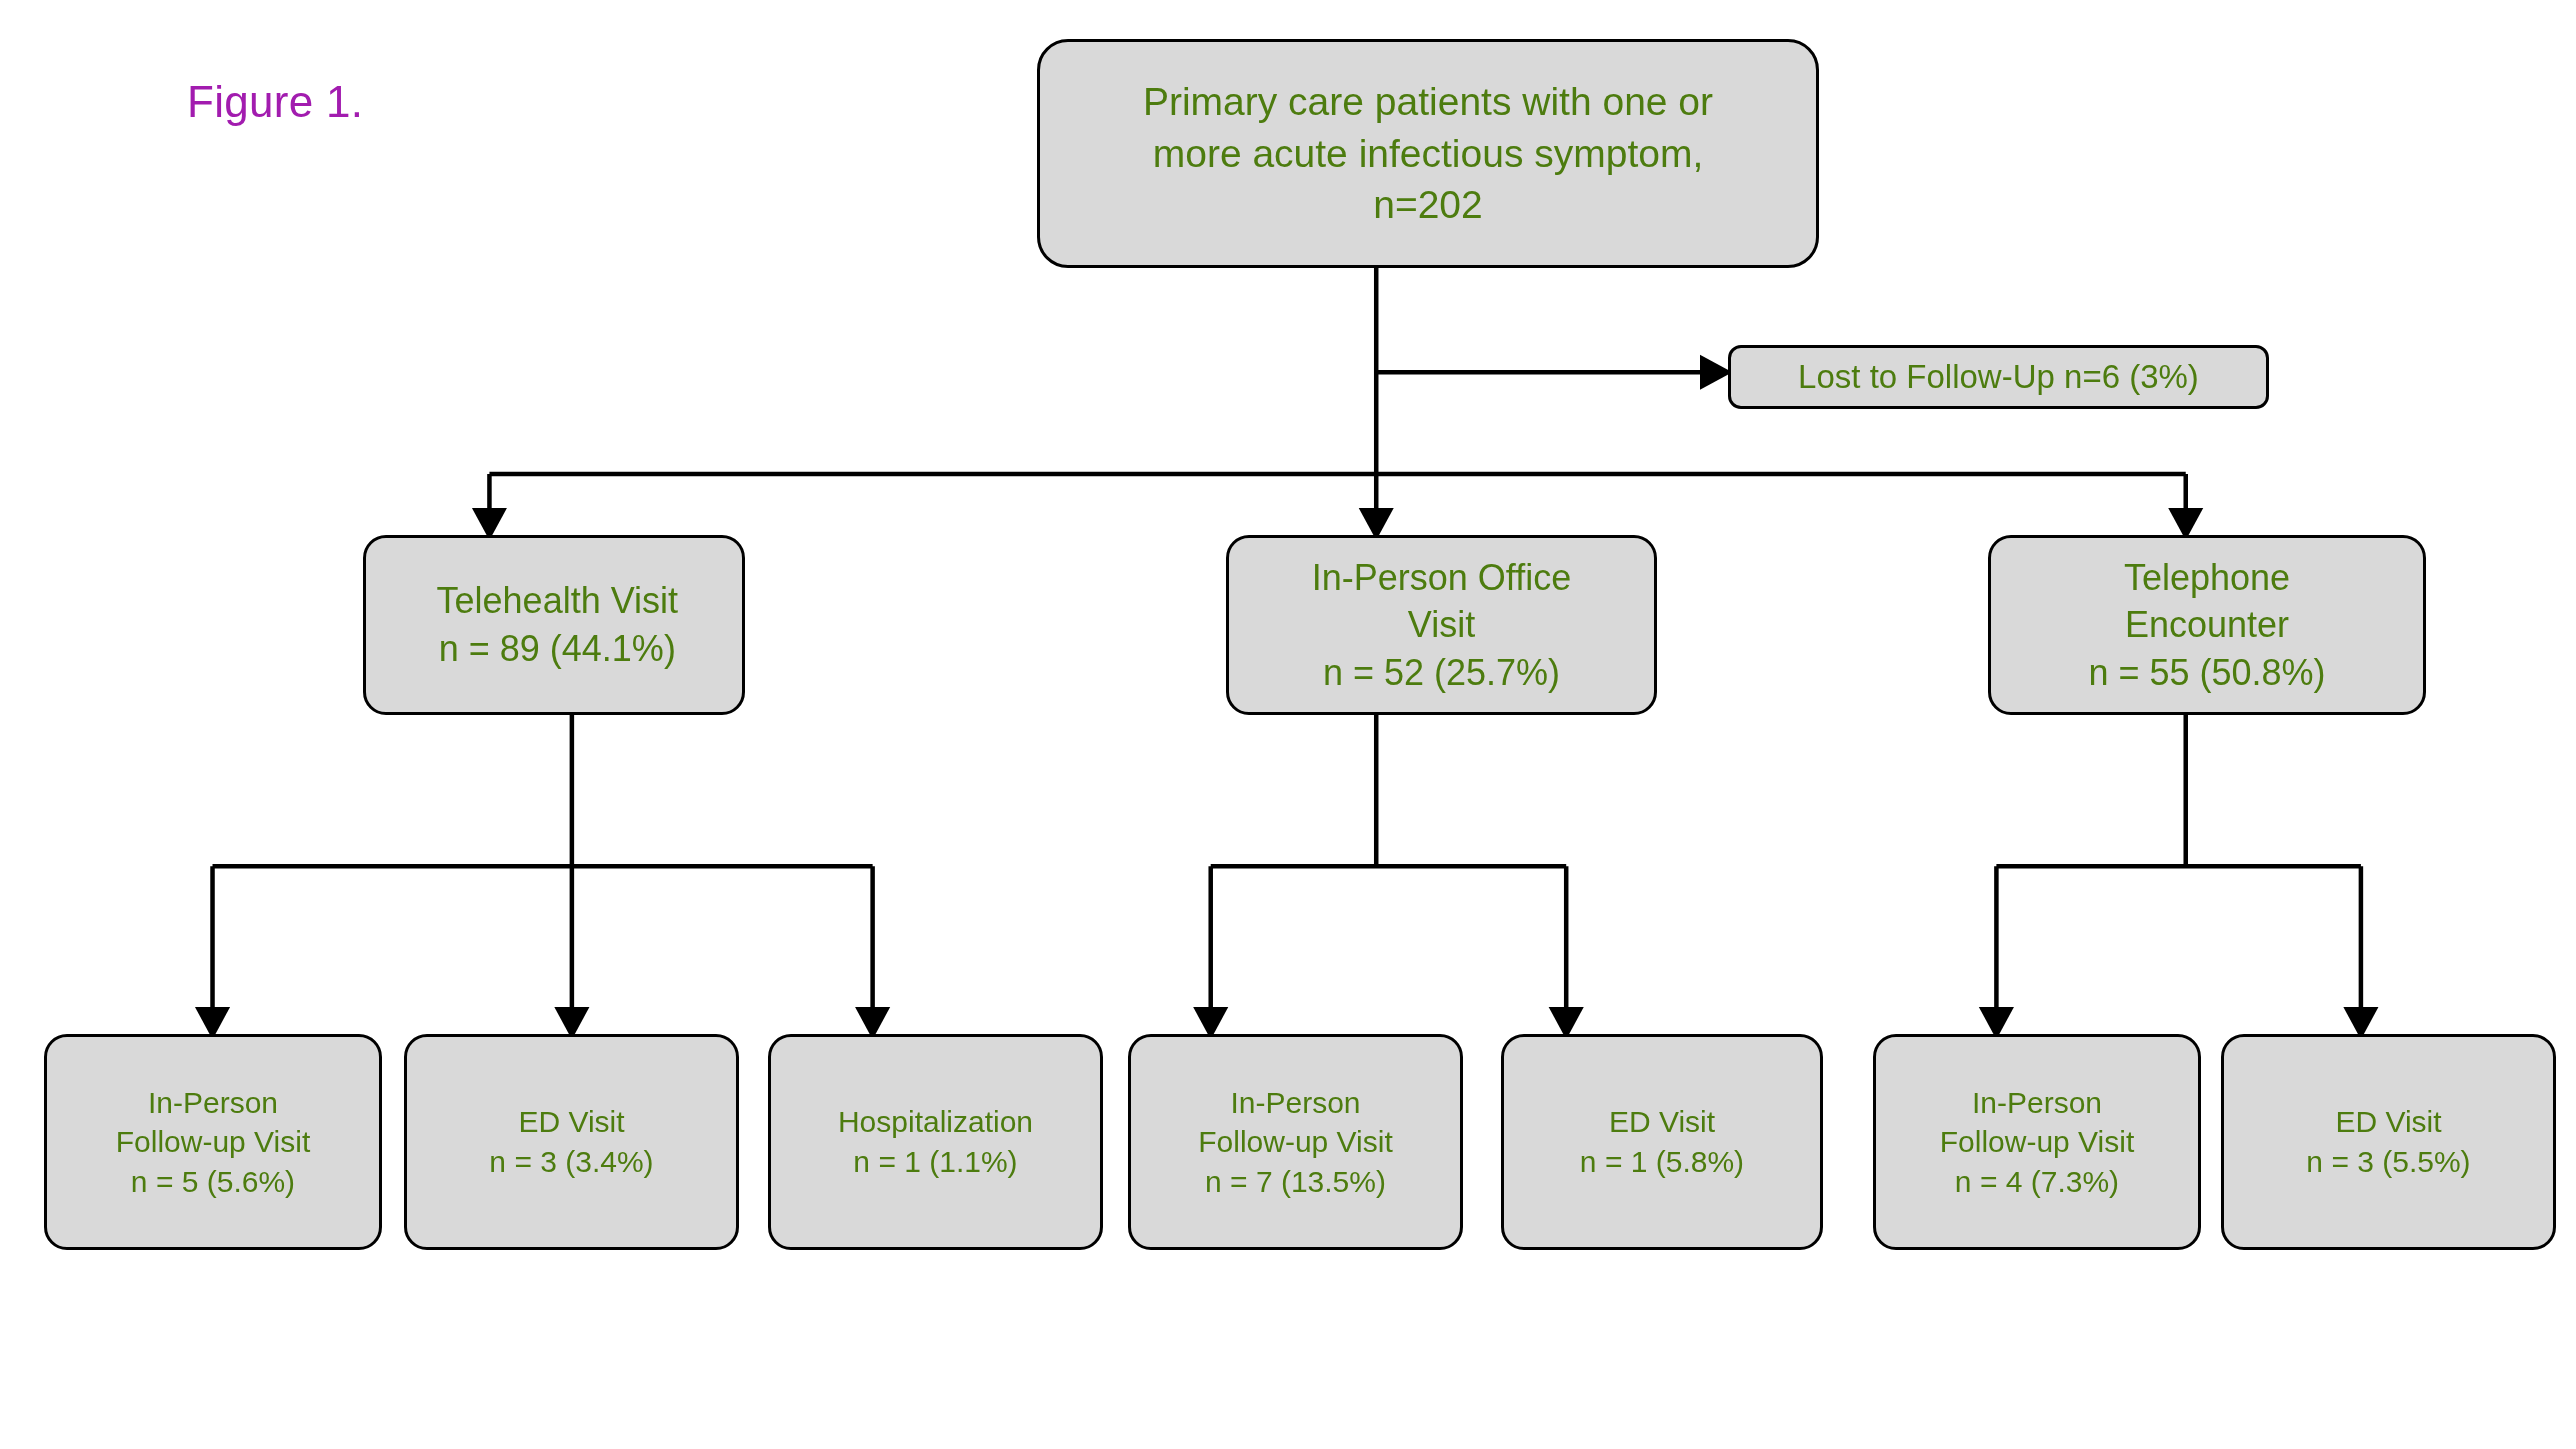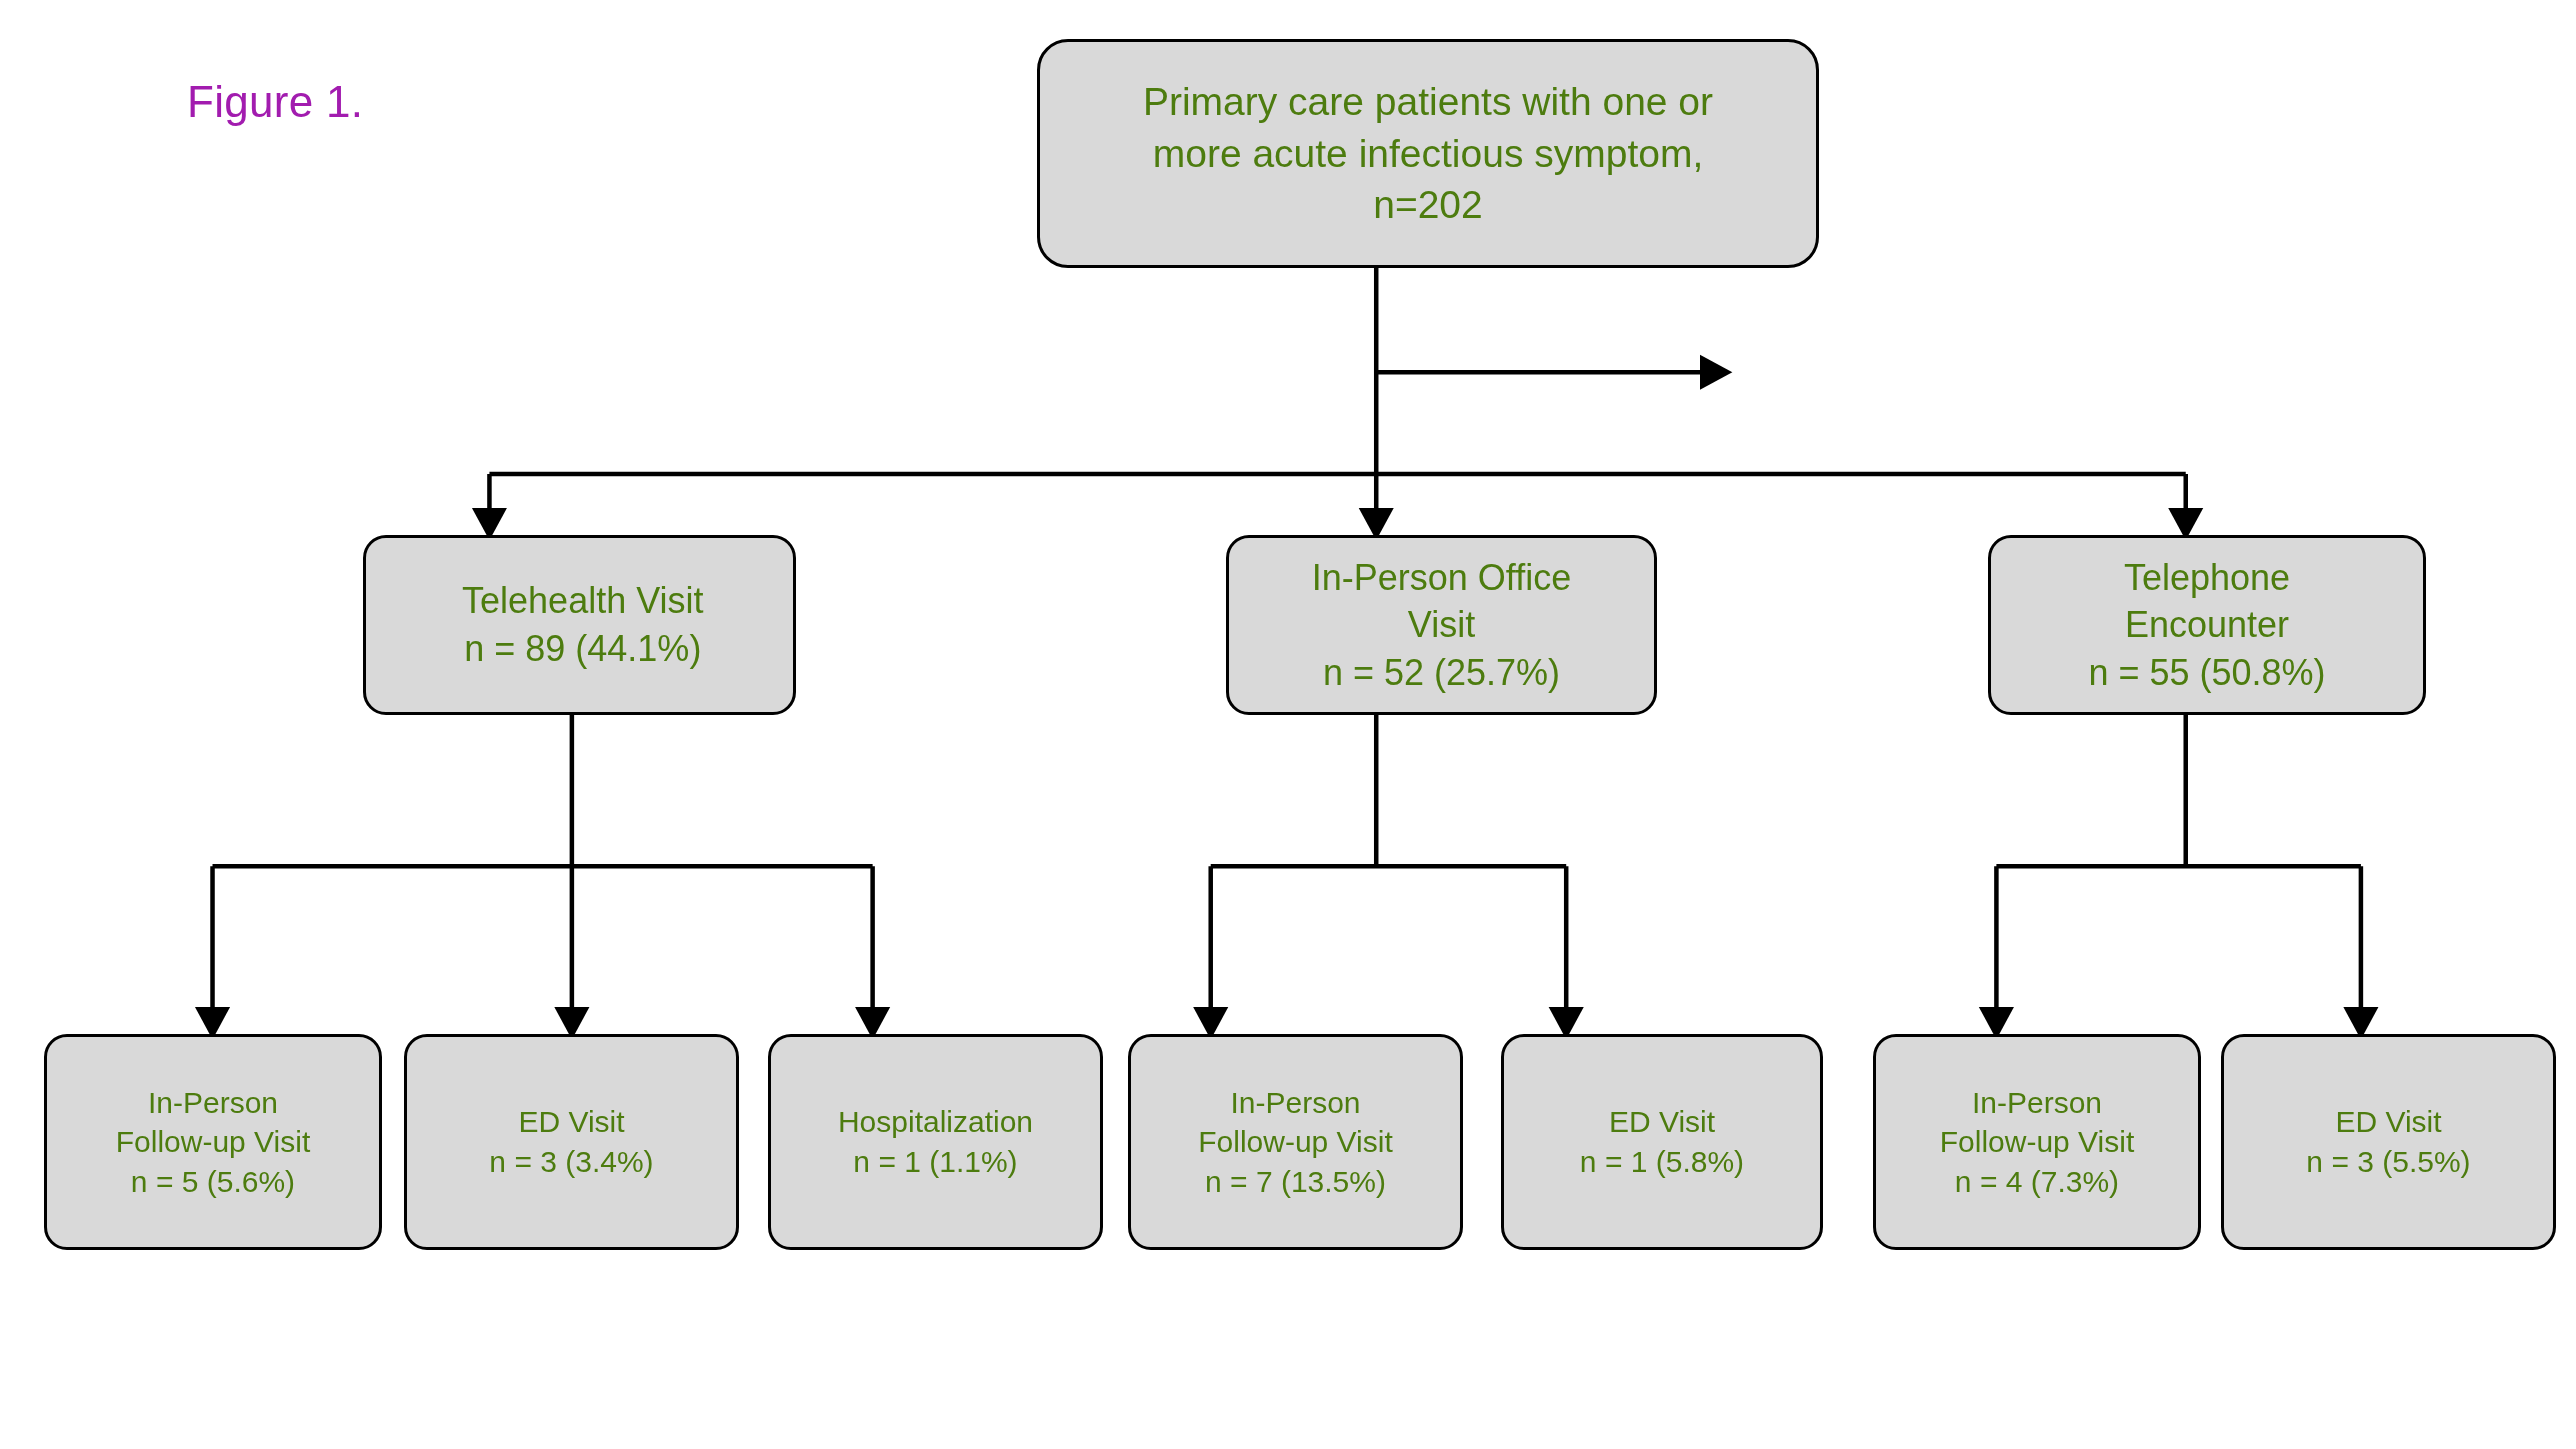--- a/index.html
+++ b/index.html
@@ -74,21 +74,21 @@
     font-size: 33px;
     border-radius: 13px;
   }
   
   .level1 {
     top: 535px;
     height: 180px;
     font-size: 36px;
     border-radius: 23px;
   }
-  #node-telehealth { left: 363px;  width: 433px; padding-left: 13px; }
+  #node-telehealth { left: 363px;  width: 382px; padding-left: 13px; }
   #node-office     { left: 1218px; width: 431px; margin-left: 8px; }
   #node-telephone  { left: 1988px; width: 438px; }
   
   .level2 {
     top: 1034px;
     height: 216px;
     font-size: 30px;
     border-radius: 23px;
   }
   #node-tele-ipfu  { left: 44px;   width: 338px; }
@@ -140,20 +140,23 @@
   </svg>
 
   <div class="figure-caption">Figure 1.</div>
 
   <div class="node" id="node-root">
     <span class="line">Primary care patients with one or</span>
     <span class="line">more acute infectious symptom,</span>
     <span class="line">n=202</span>
   </div>
 
+  <div class="node" id="node-lost">
+    <span class="line">Lost to Follow-Up n=6 (3%)</span>
+  </div>
 
   <div class="node level1" id="node-telehealth">
     <span class="line">Telehealth Visit</span>
     <span class="line">n = 89 (44.1%)</span>
   </div>
 
   <div class="node level1" id="node-office">
     <span class="line">In-Person Office</span>
     <span class="line">Visit</span>
     <span class="line">n = 52 (25.7%)</span>

